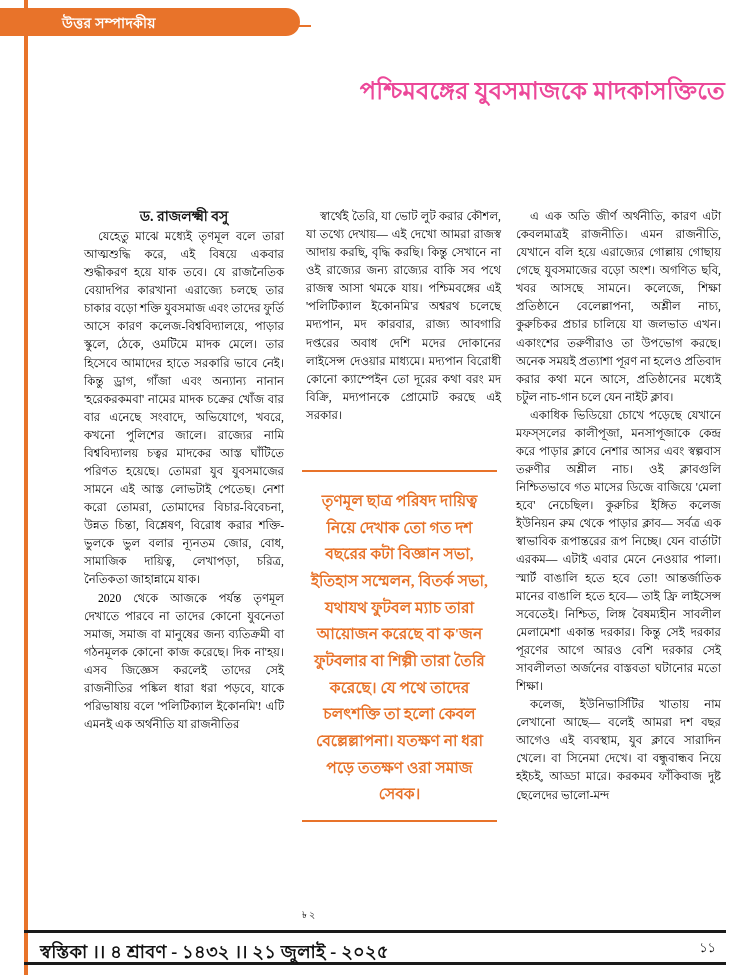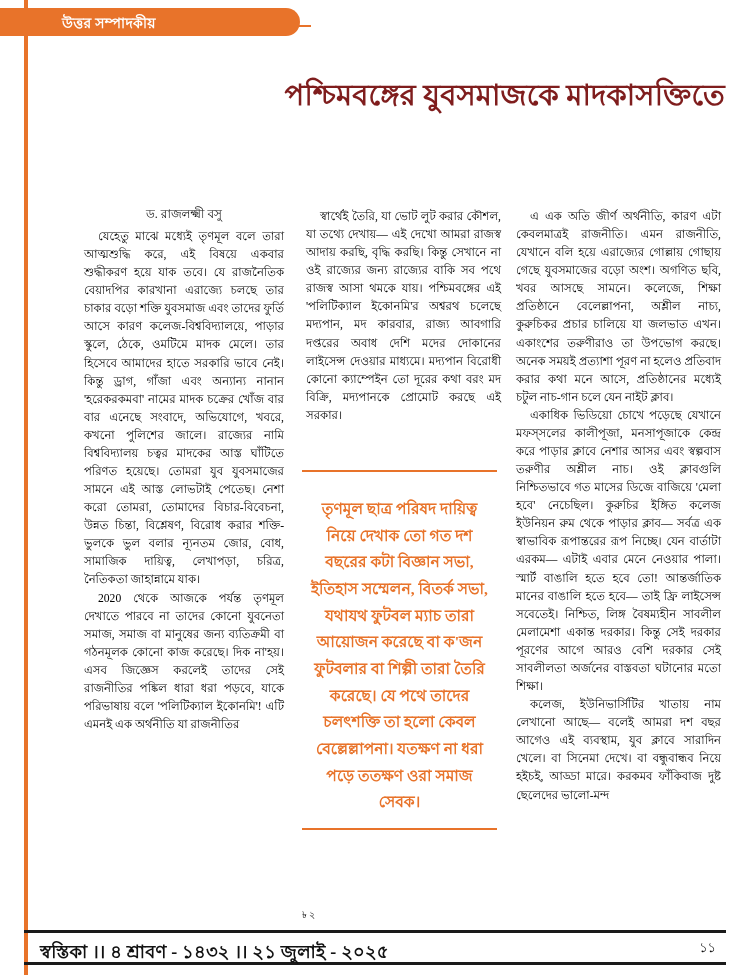--- a/index.html
+++ b/index.html
@@ -51,36 +51,36 @@
     width: 4px; height: 975px;
     background: #e8732a;
   }
 
   
   .headline {
     position: absolute;
     left: 60px; top: 72px;
     width: 665px;
     text-align: right;
-    color: #7f1d1d;
-    font-size: 29px;
+    color: #ec4899;
+    font-size: 24px;
     font-weight: bold;
     line-height: 1.62;
     letter-spacing: .2px;
   }
   .headline .hl-line { display: block; }
 
   
   .byline {
     position: absolute;
     left: 84px; top: 205px;
     width: 200px;
     text-align: center;
-    font-size: 12px;
-    font-weight: normal;
+    font-size: 14px;
+    font-weight: bold;
     color: #111111;
   }
 
   
   .col {
     position: absolute;
     top: 228px;
     font-size: 11.6px;
     line-height: 1.56;
     color: #000000;
@@ -95,21 +95,21 @@
   #col2 { left: 292px; width: 195px; top: 208px; margin-left: 14px; }
   #col3 { left: 516px; width: 205px; top: 208px; }
 
   
   .pullquote {
     position: absolute;
     left: 302px; top: 470px;
     width: 195px;
     border-top: 2px solid #e8732a;
     border-bottom: 2px solid #e8732a;
-    padding: 24px 4px 12px 4px;
+    padding: 16px 4px 12px 4px;
     text-align: center;
     color: #e8732a;
     font-size: 15.5px;
     font-weight: bold;
     line-height: 1.72;
   }
 
   
   .footer-rule {
     position: absolute;

